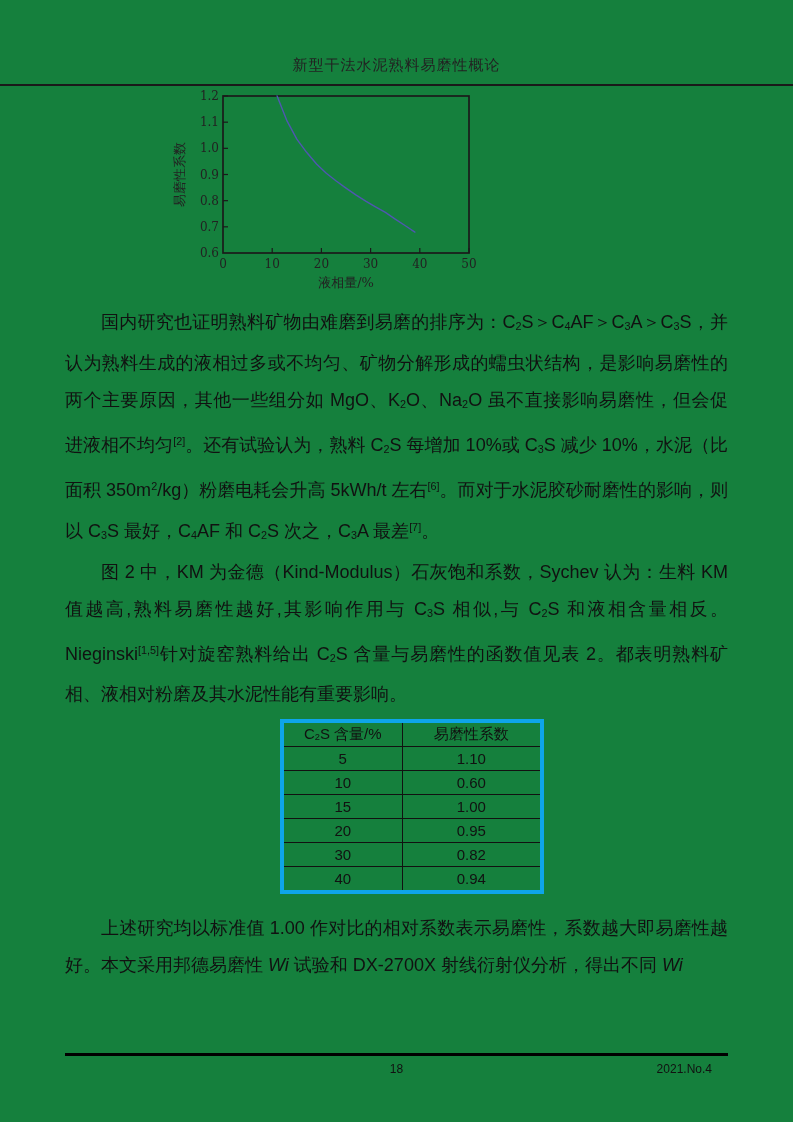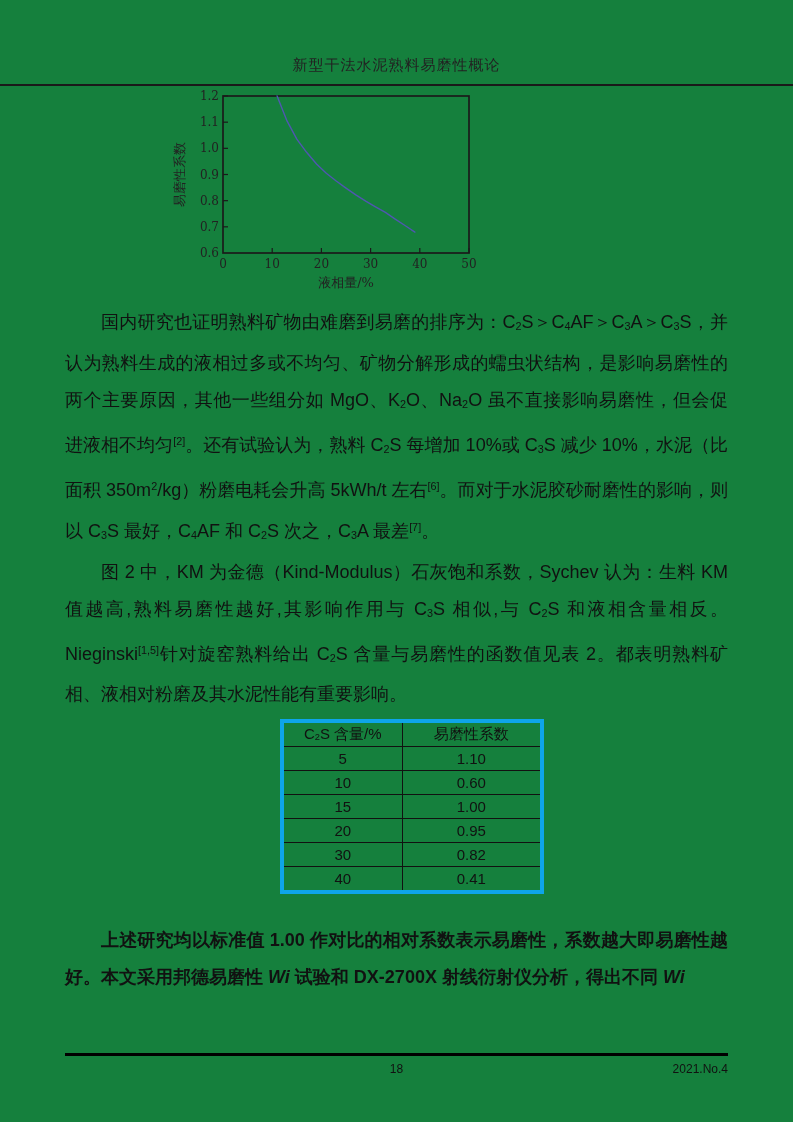--- a/index.html
+++ b/index.html
@@ -68,21 +68,21 @@
   table.data-table td sub,table.data-table th sub{font-size:0.62em;vertical-align:-0.15em;}
   col.c1{width:120px;} col.c2{width:140px;}
   
   .footer{
     position:absolute;left:65px;right:65px;top:1053px;
     border-top:3px solid #000;
     padding-top:4px;
     font-size:12px;color:#111;
   }
   .footer-page{position:absolute;left:0;right:0;text-align:center;top:6px;}
-  .footer-issue{position:absolute;right:0;top:6px;}
+  .footer-issue{position:absolute;right:16px;top:6px;}
   i{font-style:italic;}
 </style>
 </head>
 <body>
 
 <div class="page">
 
   <div class="header">
     <div class="header-title">新型干法水泥熟料易磨性概论</div>
   </div>
@@ -153,27 +153,27 @@
           <tr>
             <td>20</td>
             <td>0.95</td>
           </tr>
           <tr>
             <td>30</td>
             <td>0.82</td>
           </tr>
           <tr>
             <td>40</td>
-            <td>0.41</td>
+            <td>0.94</td>
           </tr>
         </tbody>
     </table>
   </div>
 
-  <div class="content body-text" style="margin-top:28px;font-weight:bold;">
+  <div class="content body-text" style="margin-top:16px;">
     <p class="para">上述研究均以标准值 1.00 作对比的相对系数表示易磨性，系数越大即易磨性越好。本文采用邦德易磨性 <i>Wi</i> 试验和 DX-2700X 射线衍射仪分析，得出不同 <i>Wi</i></p>
   </div>
 
   <div class="footer">
     <span class="footer-page">18</span>
     <span class="footer-issue">2021.No.4</span>
   </div>
 
 </div>
 

